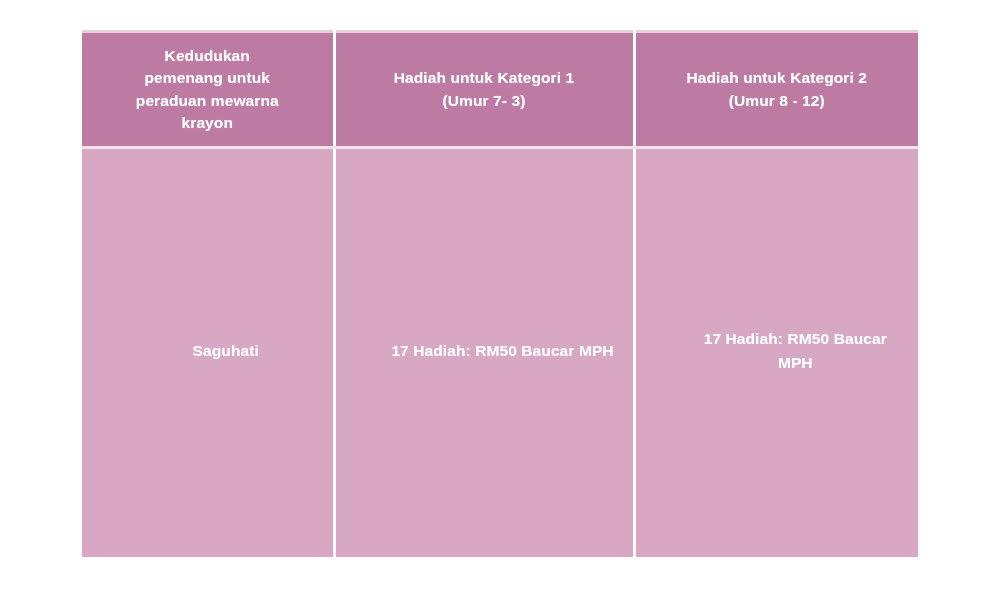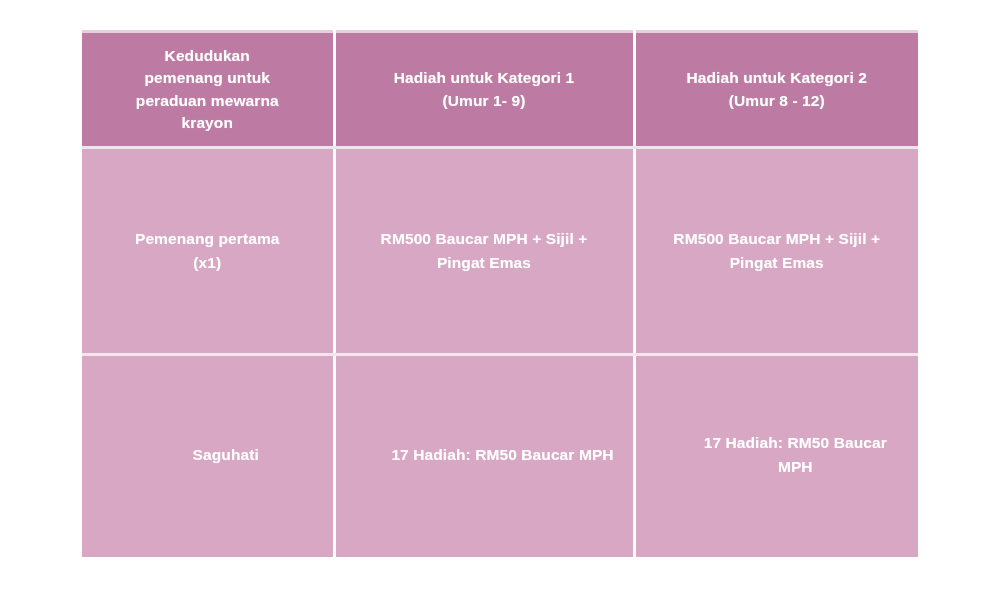--- a/index.html
+++ b/index.html
@@ -111,45 +111,31 @@
     <thead>
       <tr>
         <th>
           <span class="cell-text">Kedudukan
 pemenang untuk
 peraduan mewarna
 krayon</span>
         </th>
         <th>
           <span class="cell-text">Hadiah untuk Kategori 1
-(Umur 1- 9)</span>
+(Umur 7- 3)</span>
         </th>
         <th>
           <span class="cell-text">Hadiah untuk Kategori 2
 (Umur 8 - 12)</span>
         </th>
       </tr>
     </thead>
 
     <tbody>
 
-      <tr class="row-first-place">
-        <td>
-          <span class="cell-text">Pemenang pertama
-(x1)</span>
-        </td>
-        <td>
-          <span class="cell-text">RM500 Baucar MPH + Sijil +
-Pingat Emas</span>
-        </td>
-        <td>
-          <span class="cell-text">RM500 Baucar MPH + Sijil +
-Pingat Emas</span>
-        </td>
-      </tr>
 
 
 
       <tr class="row-consolation">
         <td>
           <span class="cell-text">Saguhati</span>
         </td>
         <td>
           <span class="cell-text">17 Hadiah: RM50 Baucar MPH</span>
         </td>

